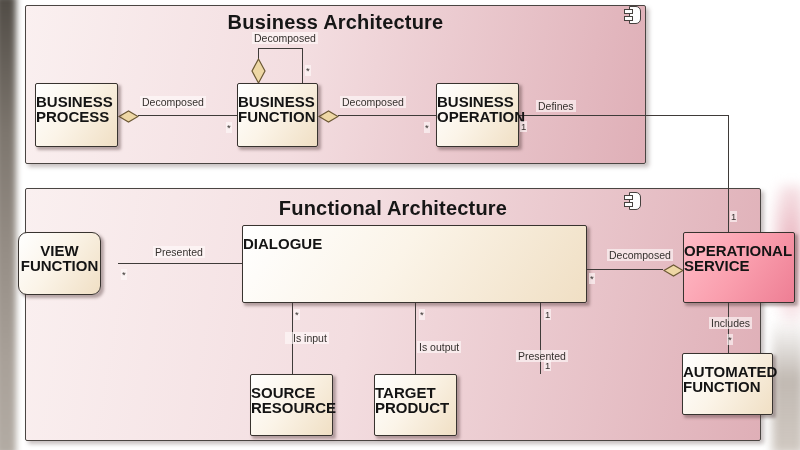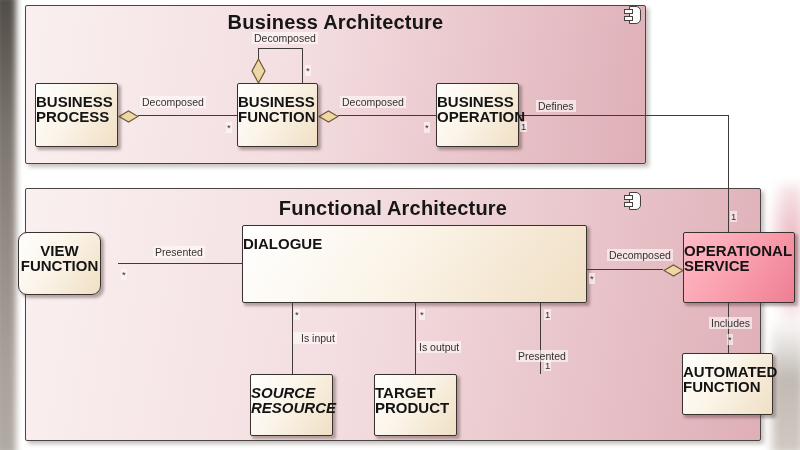--- a/index.html
+++ b/index.html
@@ -138,21 +138,21 @@
   <div class="box" style="left:436px;top:83px;width:83px;height:64px;">
     <span>BUSINESS</span>
     <span>OPERATION</span>
   </div>
   <div class="box" style="left:18px;top:232px;width:83px;height:63px;border-radius:9px;">
     <span>VIEW FUNCTION</span>
   </div>
   <div class="box" style="left:242px;top:225px;width:345px;height:78px;">
     <span>DIALOGUE</span>
   </div>
-  <div class="box" style="left:250px;top:374px;width:83px;height:62px;font-style:italic;">
+  <div class="box" style="left:250px;top:374px;width:83px;height:62px;">
     <span>SOURCE</span>
     <span>RESOURCE</span>
   </div>
   <div class="box" style="left:374px;top:374px;width:83px;height:62px;">
     <span>TARGET</span>
     <span>PRODUCT</span>
   </div>
   <div class="box pink" style="left:683px;top:232px;width:112px;height:71px;">
     <span>OPERATIONAL</span>
     <span>SERVICE</span>
@@ -161,21 +161,21 @@
     <span>AUTOMATED</span>
     <span>FUNCTION</span>
   </div>
 
   <div class="lbl" style="left:140px;top:96px;">Decomposed</div>
   <div class="lbl" style="left:252px;top:32px;">Decomposed</div>
   <div class="lbl" style="left:340px;top:96px;">Decomposed</div>
   <div class="lbl" style="left:536px;top:100px;">Defines</div>
   <div class="lbl" style="left:153px;top:246px;">Presented</div>
   <div class="lbl" style="left:607px;top:249px;">Decomposed</div>
-  <div class="lbl" style="left:293px;top:332px;padding-left:8px;">Is input</div>
+  <div class="lbl" style="left:285px;top:332px;padding-left:8px;">Is input</div>
   <div class="lbl" style="left:417px;top:341px;">Is output</div>
   <div class="lbl" style="left:516px;top:350px;">Presented</div>
   <div class="lbl" style="left:709px;top:317px;">Includes</div>
 
   <div class="mult" style="left:226px;top:122px;">*</div>
   <div class="mult" style="left:305px;top:65px;">*</div>
   <div class="mult" style="left:424px;top:122px;">*</div>
   <div class="mult" style="left:520px;top:121px;">1</div>
   <div class="mult" style="left:730px;top:211px;">1</div>
   <div class="mult" style="left:121px;top:269px;">*</div>

